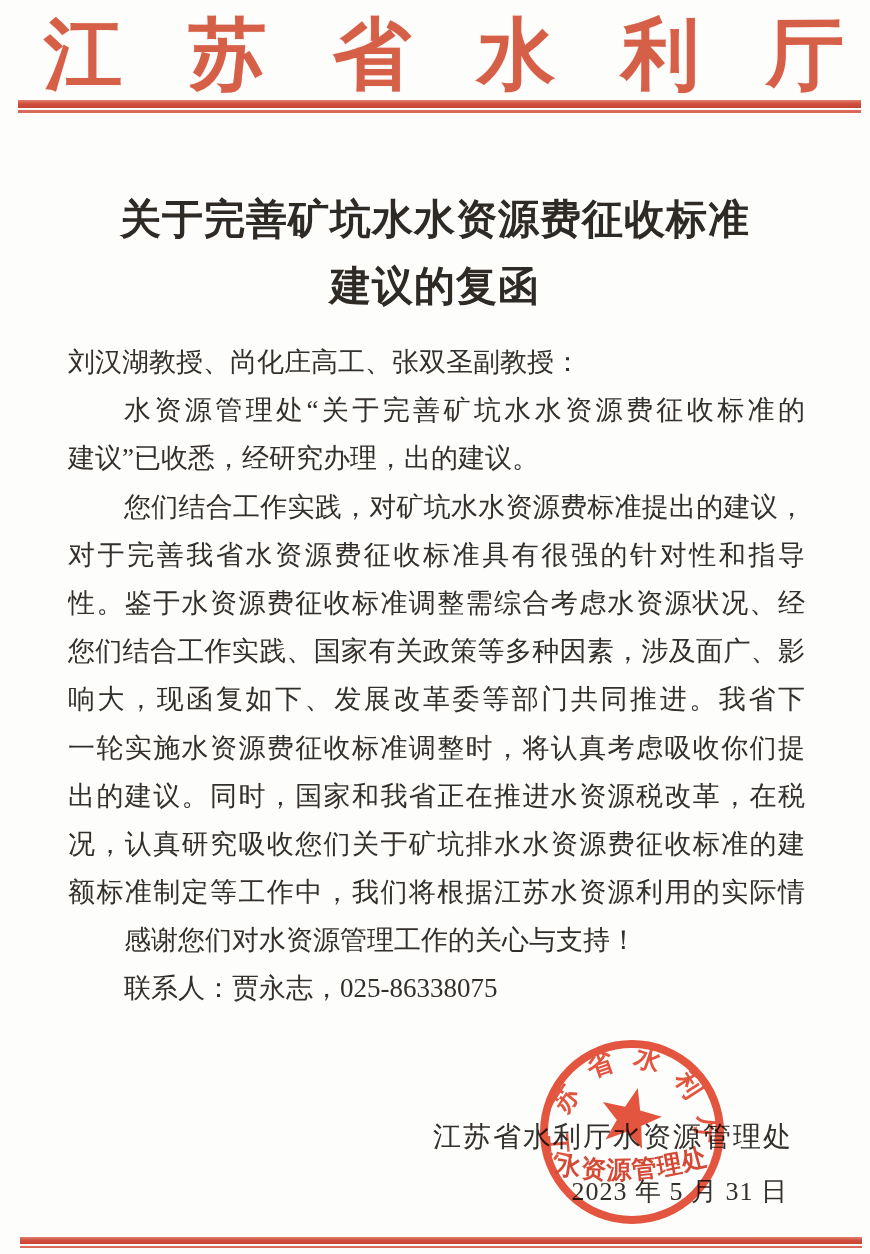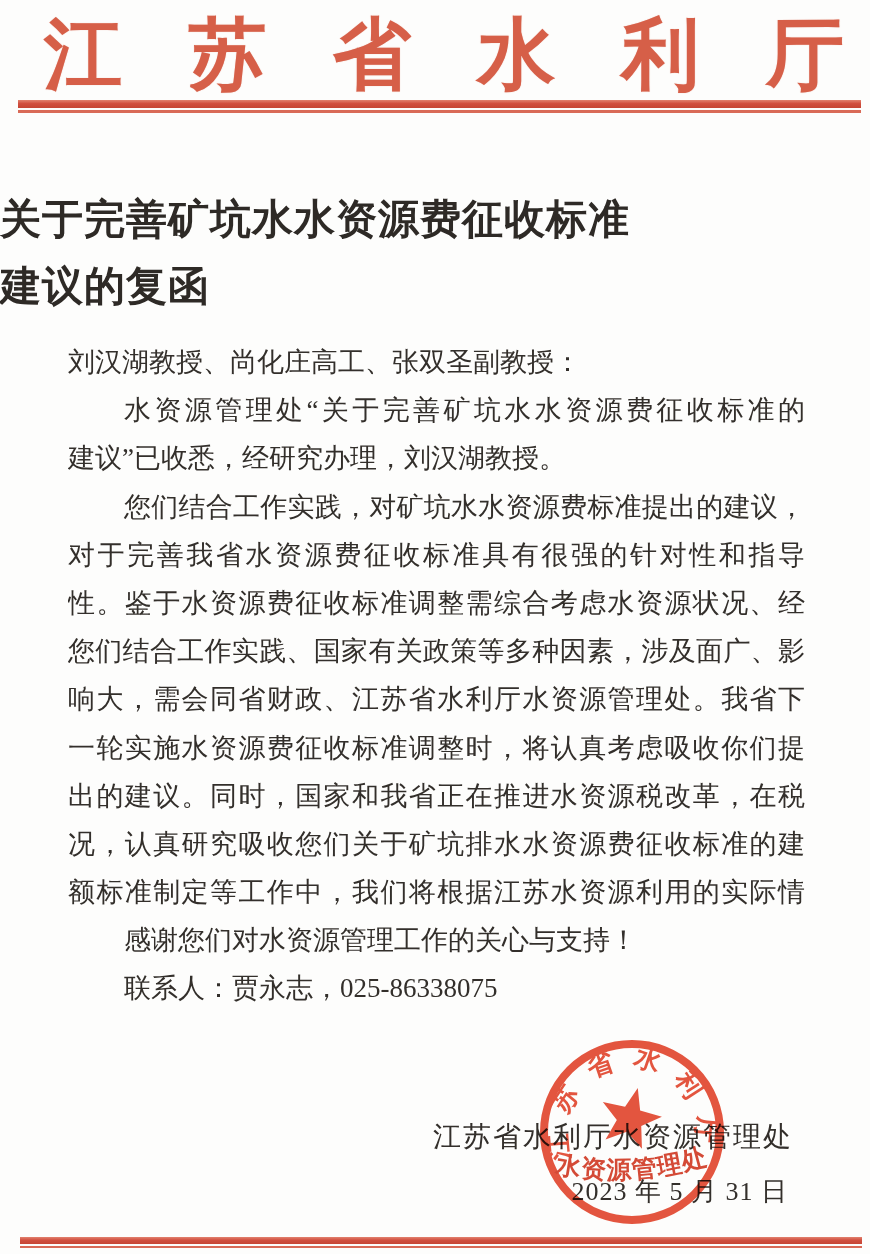--- a/index.html
+++ b/index.html
@@ -34,21 +34,21 @@
   .rule .thick{height:8px;background:linear-gradient(180deg,#e2826f, var(--rule-red) 45%, #c64534);}
   .rule .gap{height:2px;background:var(--paper);}
   .rule .thin{height:3px;background:#d96a57;}
   .rule-top{top:100px;}
   .rule-bottom{top:1237px;left:20px;width:842px;}
   .rule-bottom .thick{height:7px;background:linear-gradient(180deg,#e2826f, var(--rule-red) 45%, #c64534);}
   .rule-bottom .thin{height:2px;}
   
   .doc-title{
     position:absolute;left:0;top:186px;width:870px;margin:0;
-    text-align:left;font-size:41px;font-weight:bold;line-height:67px;
+    text-align:center;font-size:41px;font-weight:bold;line-height:67px;
     letter-spacing:1px;color:#2e2a26;
   }
   
   .body-block{
     position:absolute;left:68px;top:338px;width:737px;
     font-size:27px;color:var(--ink);
   }
   .line{
     height:48.2px;line-height:48.2px;
     overflow:hidden;
@@ -93,26 +93,26 @@
   </div>
 
   <h1 class="doc-title">
     <div>关于完善矿坑水水资源费征收标准</div>
     <div>建议的复函</div>
   </h1>
 
   <div class="body-block" id="body-lines">
       <div class="line">刘汉湖教授、尚化庄高工、张双圣副教授：</div>
       <div class="line indent fill">水资源管理处“关于完善矿坑水水资源费征收标准的</div>
-      <div class="line">建议”已收悉，经研究办理，刘汉湖教授。</div>
+      <div class="line">建议”已收悉，经研究办理，出的建议。</div>
       <div class="line indent fill">您们结合工作实践，对矿坑水水资源费标准提出的建议，</div>
       <div class="line fill">对于完善我省水资源费征收标准具有很强的针对性和指导</div>
       <div class="line fill">性。鉴于水资源费征收标准调整需综合考虑水资源状况、经</div>
       <div class="line fill">您们结合工作实践、国家有关政策等多种因素，涉及面广、影</div>
-      <div class="line fill">响大，需会同省财政、江苏省水利厅水资源管理处。我省下</div>
+      <div class="line fill">响大，现函复如下、发展改革委等部门共同推进。我省下</div>
       <div class="line fill">一轮实施水资源费征收标准调整时，将认真考虑吸收你们提</div>
       <div class="line fill">出的建议。同时，国家和我省正在推进水资源税改革，在税</div>
       <div class="line fill">况，认真研究吸收您们关于矿坑排水水资源费征收标准的建</div>
       <div class="line fill">额标准制定等工作中，我们将根据江苏水资源利用的实际情</div>
       <div class="line indent">感谢您们对水资源管理工作的关心与支持！</div>
       <div class="line indent">联系人：贾永志，025-86338075</div>
     </div>
 
   <div class="sig-dept">江苏省水利厅水资源管理处</div>
   <div class="sig-date">2023 年 5 月 31 日</div>

